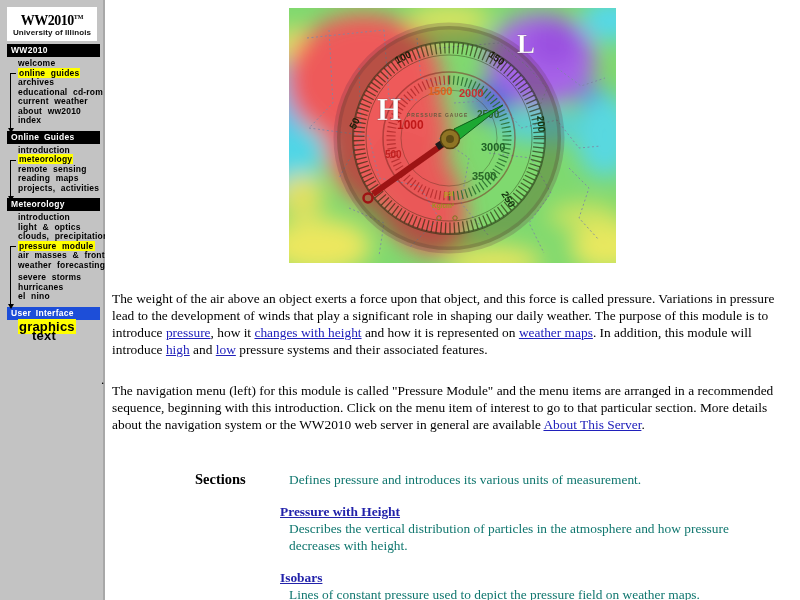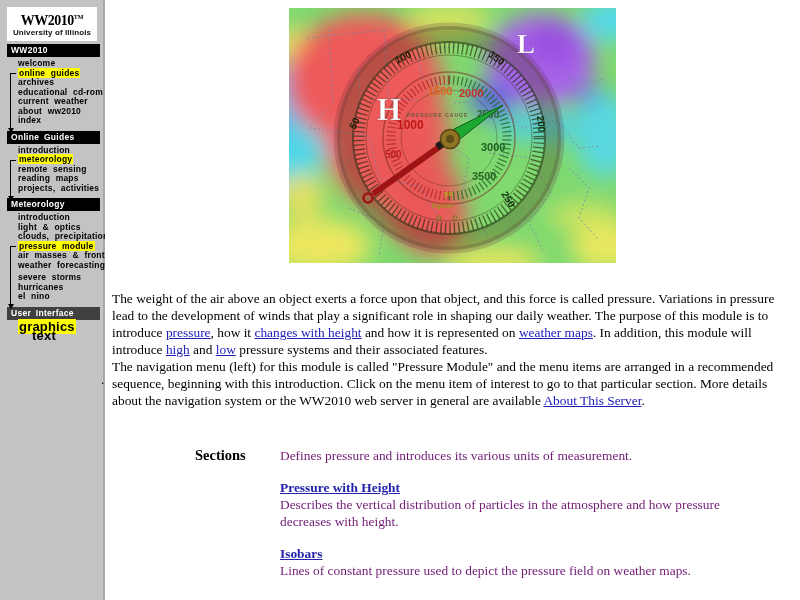--- a/index.html
+++ b/index.html
@@ -14,51 +14,51 @@
         text-align:center;padding:4px 0 4px;}
   .logo-title{font-family:"Liberation Serif",serif;font-weight:bold;
               font-size:14px;letter-spacing:-.5px;color:#000;line-height:13px;}
   .logo-title sup{font-size:6px;letter-spacing:0;}
   .logo-sub{font-size:8px;font-weight:bold;color:#111;margin-top:1px;
             letter-spacing:.1px;text-align:center;}
   .nav{position:absolute;left:0;top:44px;right:0;}
   .nav-header{margin:0 3px 2px 7px;background:#000;color:#fff;
               font-size:8.5px;font-weight:bold;line-height:9px;
               padding:2px 0 2px 4px;letter-spacing:.3px;word-spacing:2px;}
-  .nav-header.blue{background:#404040;}
+  .nav-header.blue{background:#1d4ed8;}
   .nav-group{margin-bottom:5px;}
   .nav-item{margin-left:18px;font-size:8.5px;font-weight:bold;
             line-height:9.5px;color:#000;letter-spacing:.2px;word-spacing:3px;
             white-space:nowrap;cursor:pointer;}
   .nav-item .hl,.hl{background:#ffff00;padding:0 1px;}
   .gap-above{margin-top:3px;}
   .ui-row{margin-left:18px;font-size:13px;font-weight:bold;line-height:9.5px;
           letter-spacing:.2px;}
   .ui-row .second{margin-left:14px;}
   .connector{position:absolute;left:10px;width:5px;border-left:1px solid #000;}
   .connector::before{content:"";position:absolute;left:0;top:0;width:5px;height:1px;background:#000;}
   .connector::after{content:"";position:absolute;left:-3.5px;bottom:-5px;width:0;height:0;
                     border-left:3.5px solid transparent;border-right:3.5px solid transparent;
                     border-top:5px solid #000;}
 
   
   .main{position:absolute;left:105px;top:0;width:695px;height:600px;background:#fff;}
   .gauge-wrap{display:block;margin:8px auto 0;width:327px;height:255px;}
   .body-text{margin:0 5px 0 7px;font-size:13.4px;line-height:17px;color:#000;}
   .p1{margin-top:27px;}
-  .p2{margin-top:0;}
+  .p2{margin-top:24px;}
   .body-text a{color:#2020bb;text-decoration:underline;}
   .stray{position:absolute;left:-4px;top:372px;font-size:13px;color:#000;}
   .sections{display:flex;margin:38px 0 0 90px;}
   .sections-heading{width:85px;font-weight:bold;font-size:14.5px;color:#000;}
   .entries{width:480px;}
   .entry{margin-bottom:16px;}
   .entry-title{font-size:13.4px;font-weight:bold;}
   .entry-title a{color:#2222aa;text-decoration:underline;}
-  .entry-desc{font-size:13.4px;line-height:17px;color:#701a75;}
+  .entry-desc{font-size:13.4px;line-height:17px;color:#0f766e;margin-left:9px;}
 
   svg text{font-family:"Liberation Sans",sans-serif;}
   svg .serif{font-family:"Liberation Serif",serif;}
 </style>
 </head>
 <body>
 
 <div class="sidebar">
   <div class="logo">
     <div class="logo-title"><span>WW2010</span><sup>TM</sup></div>

